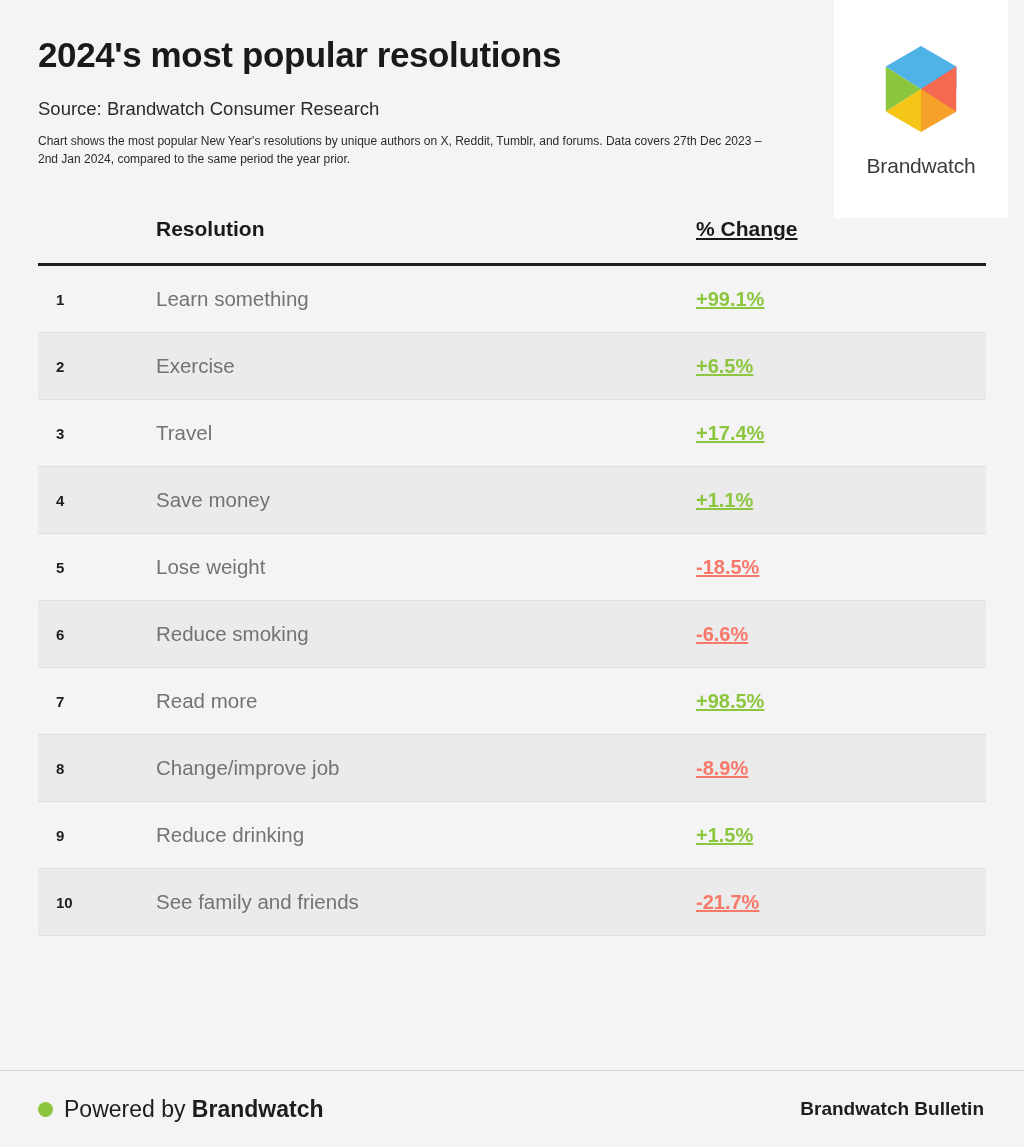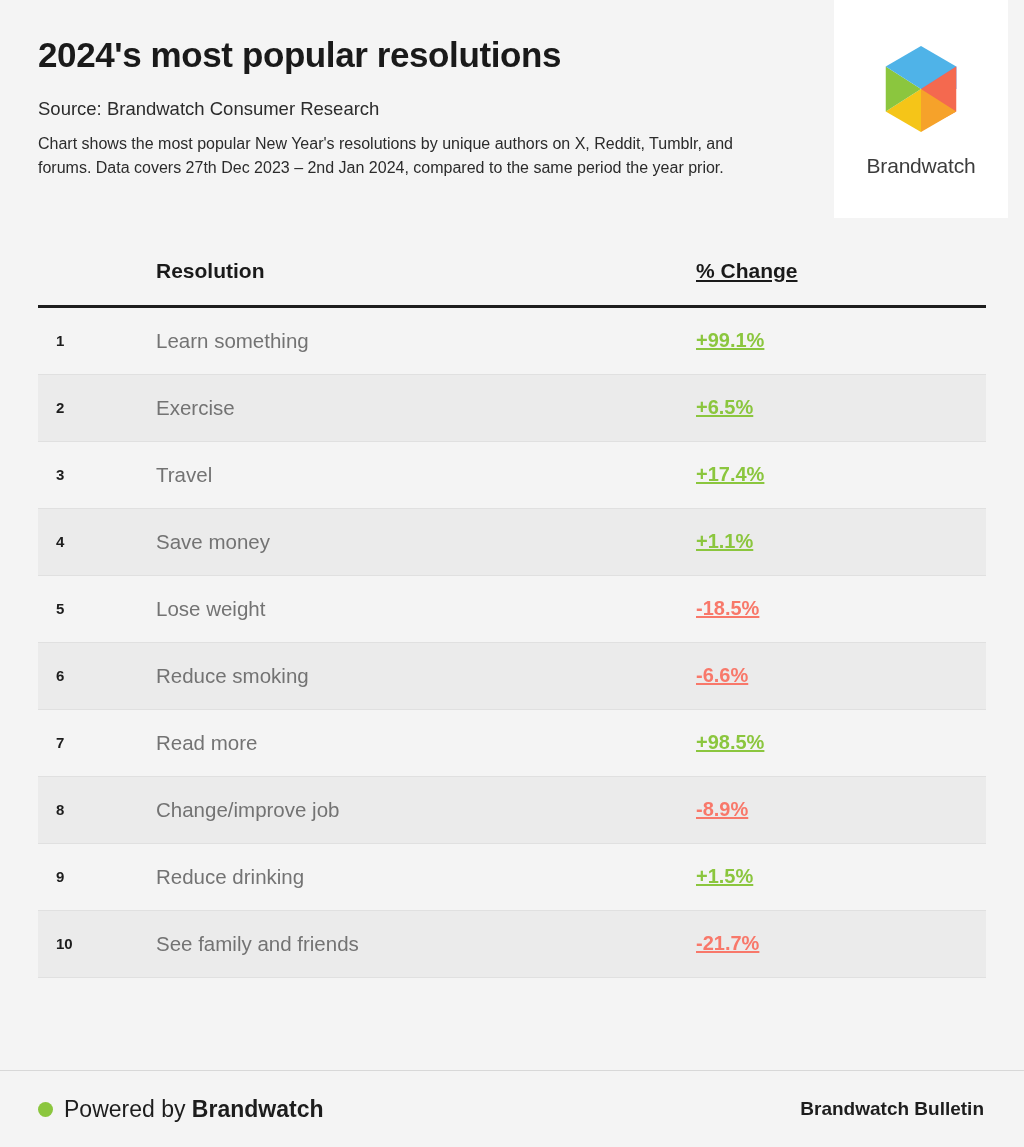--- a/index.html
+++ b/index.html
@@ -29,21 +29,21 @@
     color: #1a1a1a;
     line-height: 1.2;
   }
   .source {
     margin-top: 22px;
     font-size: 18.5px;
     color: #2b2b2b;
   }
   .desc {
     margin-top: 12px;
-    font-size: 16px;
+    font-size: 12px;
     line-height: 1.52;
     color: #2b2b2b;
     max-width: 725px;
   }
 
   
   .logo-card {
     position: absolute;
     top: 0;
     right: 16px;
@@ -61,21 +61,21 @@
     margin-bottom: 16px;
   }
   .logo-word {
     font-size: 21px;
     color: #3c3c3c;
     letter-spacing: -0.2px;
   }
 
   
   .table-wrap {
-    margin: 78px 38px 0 38px;
+    margin: 49px 38px 0 38px;
   }
   table {
     width: 100%;
     border-collapse: collapse;
     table-layout: fixed;
   }
   thead th {
     font-size: 21px;
     font-weight: bold;
     color: #1a1a1a;

